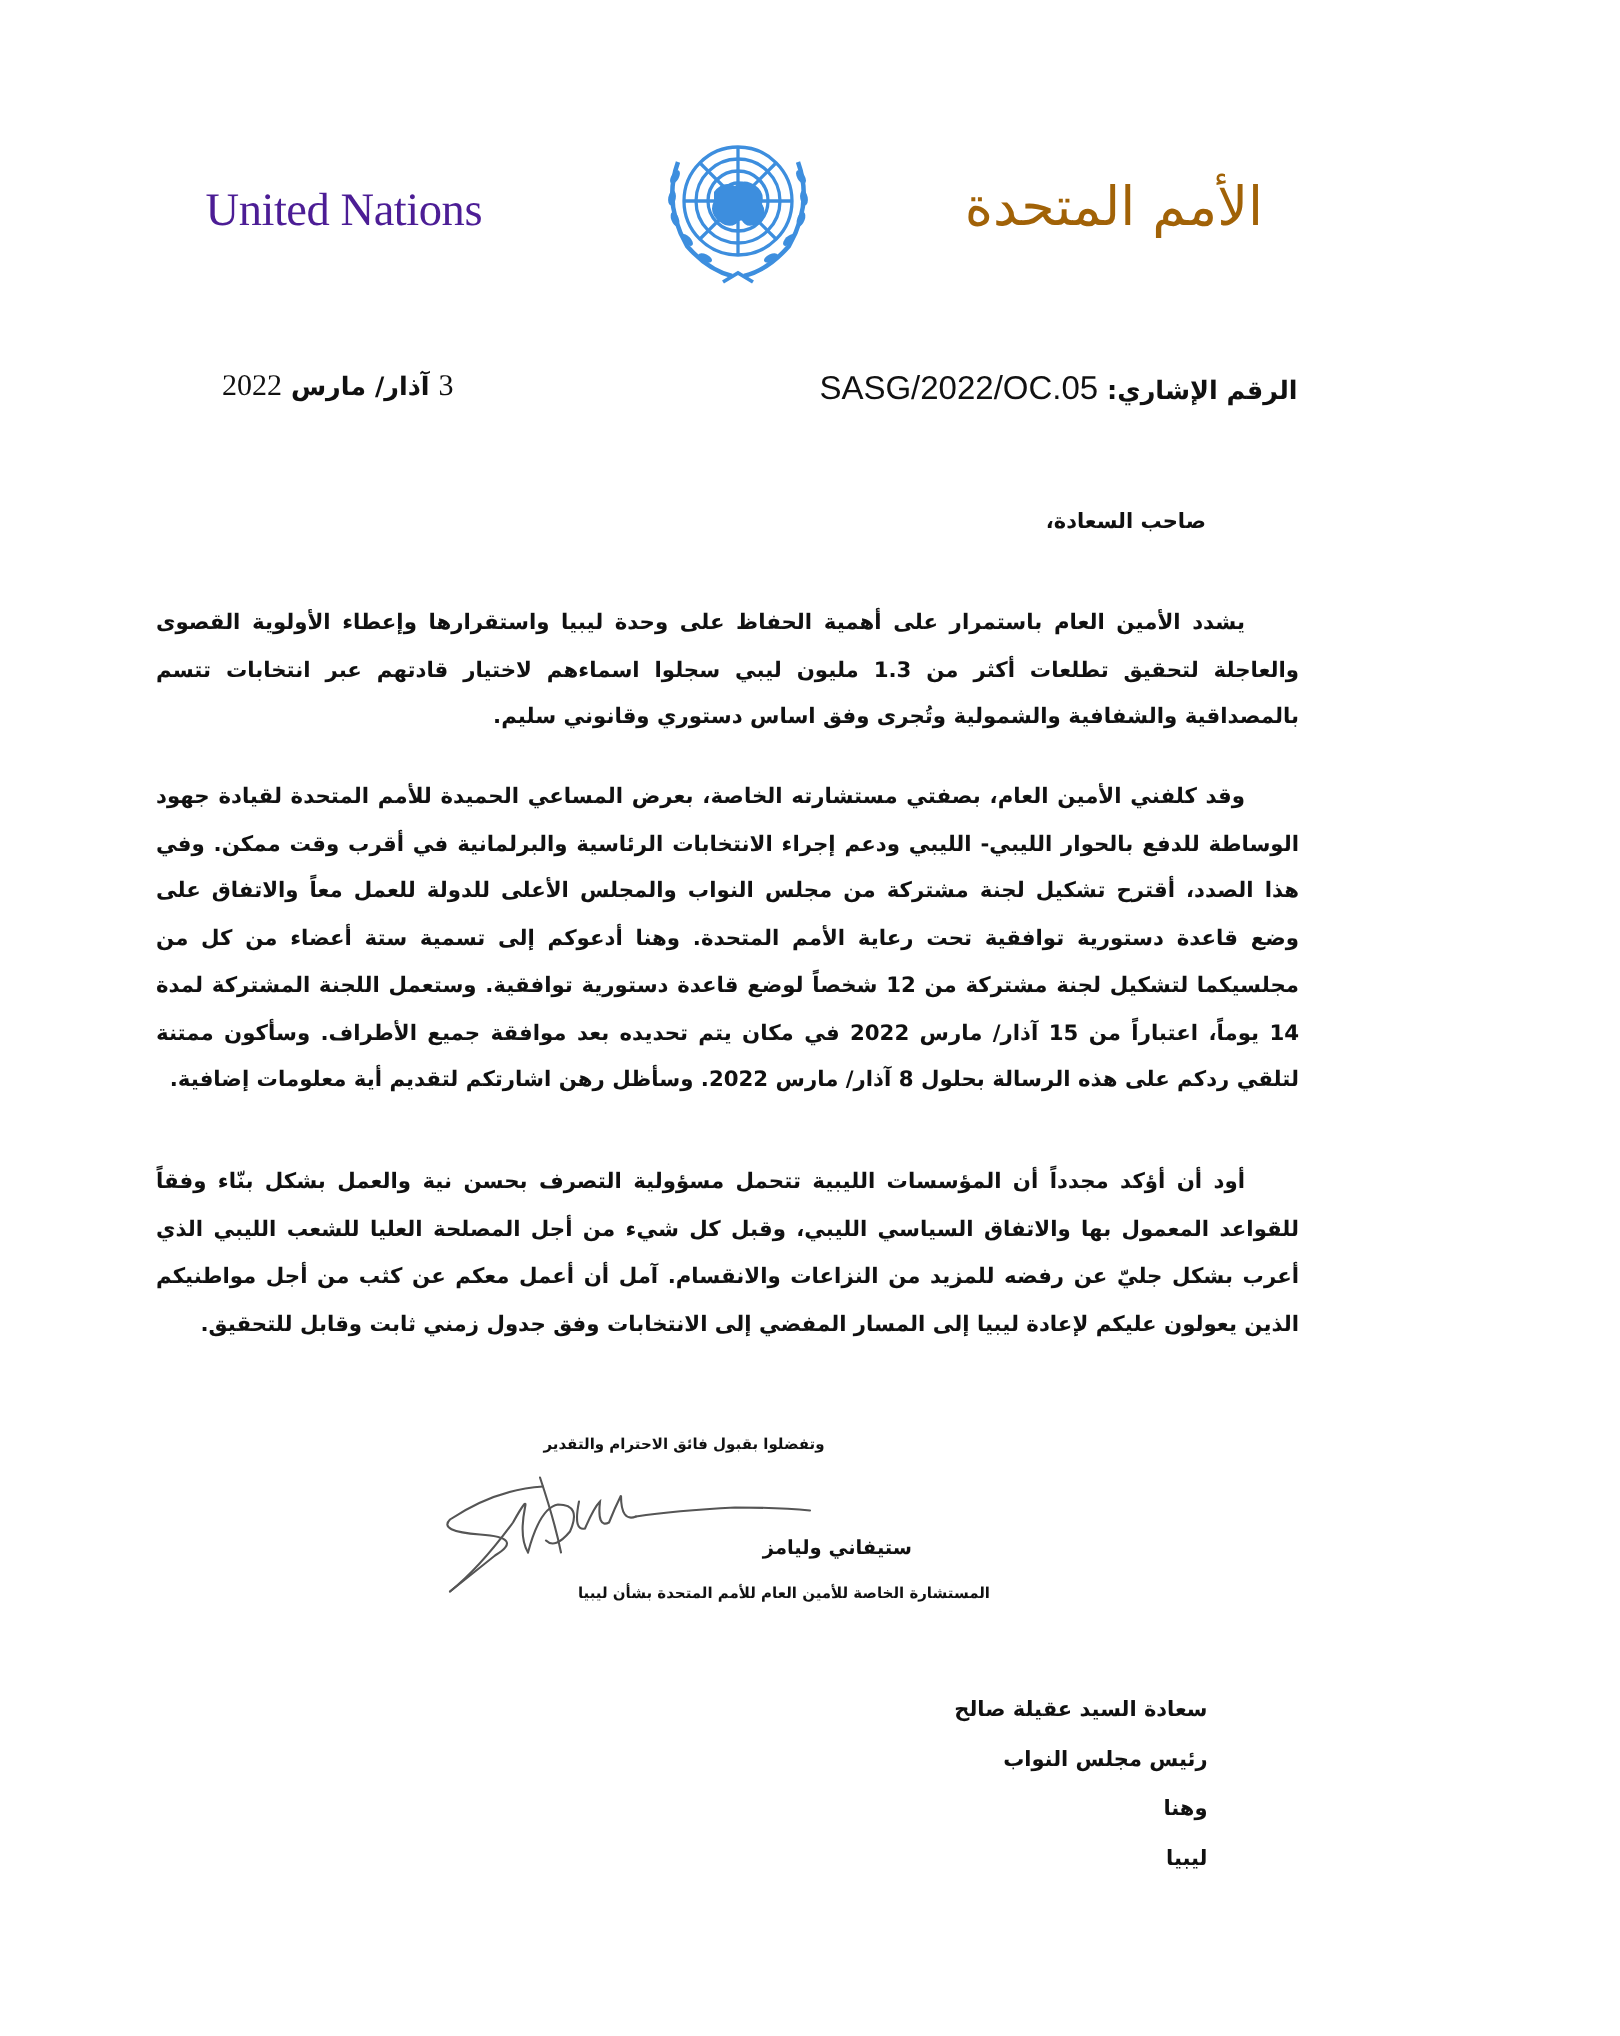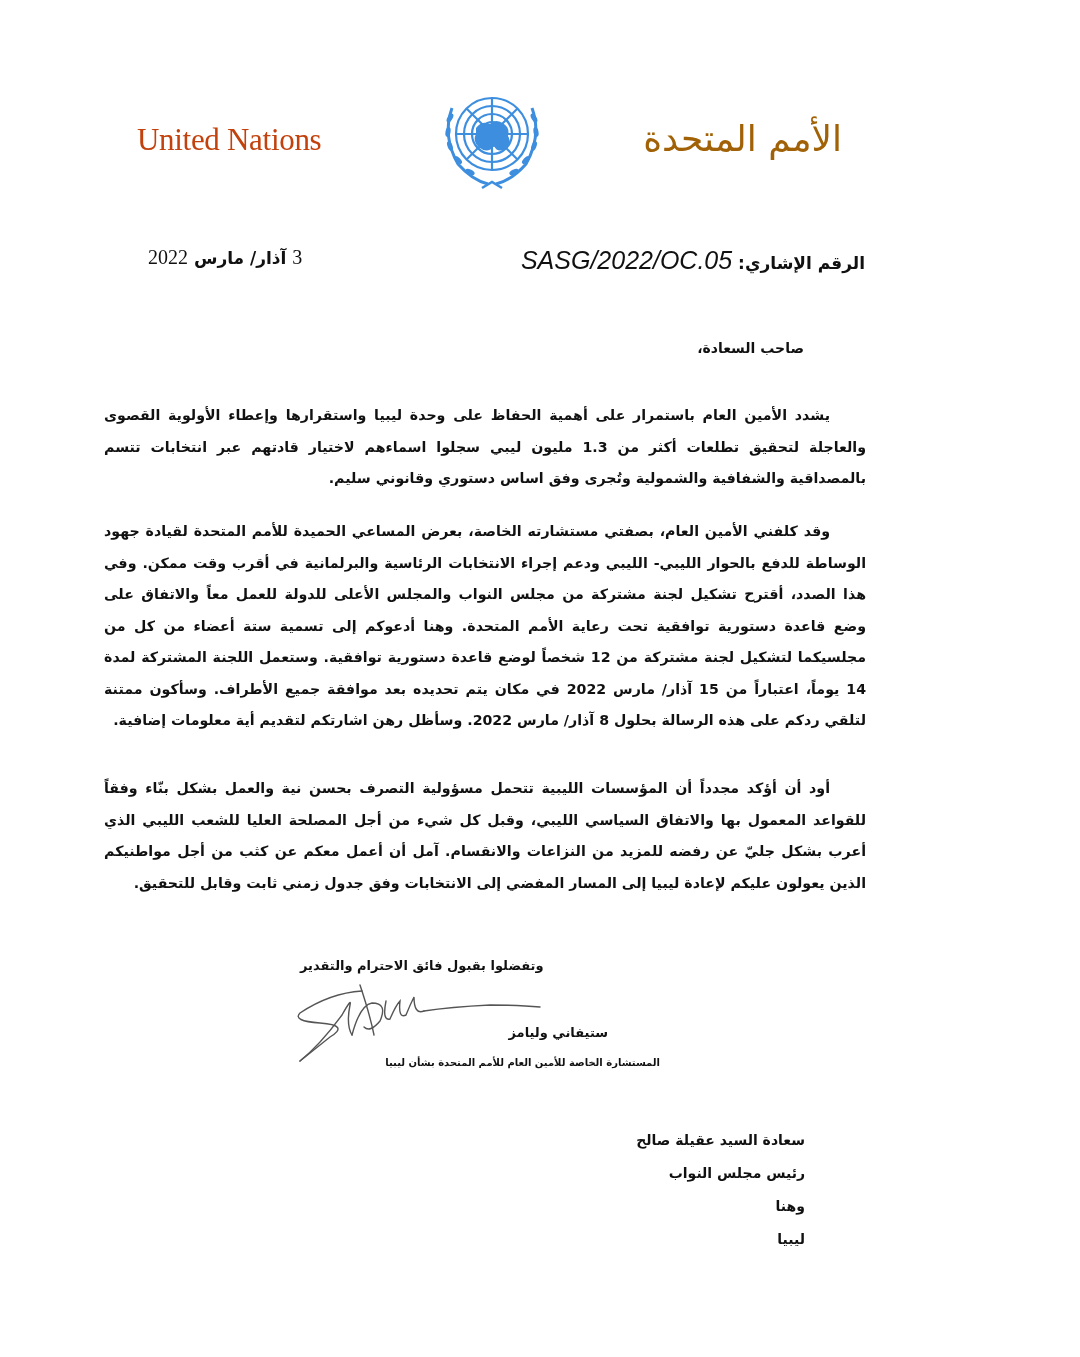--- a/index.html
+++ b/index.html
@@ -2,34 +2,34 @@
 <html><head>
   <meta charset="utf-8">
   <style>
     * { margin: 0; padding: 0; box-sizing: border-box; }
     html, body { width: 1080px; height: 1357px; background: #ffffff; overflow: hidden; }
     body { position: relative; font-family: "DejaVu Sans", sans-serif; color: #111; }
 
     .letterhead-en {
       position: absolute; left: 137px; top: 122px;
       font-family: "Liberation Serif", serif; font-size: 31px;
-      color: #c2410c; letter-spacing: -0.3px;
+      color: #4c1d95; letter-spacing: -0.3px;
     }
     .letterhead-ar {
       position: absolute; right: 238px; top: 118px;
       font-family: "DejaVu Sans", sans-serif; font-size: 36px;
       color: #a16207; direction: rtl;
     }
     .logo { position: absolute; left: 438px; top: 84px; width: 108px; height: 112px; }
 
     .ref-line {
       position: absolute; right: 215px; top: 246px; direction: rtl;
       font-size: 17px; font-weight: bold;
     }
-    .ref-line .ref-val { font-family: "Liberation Sans", sans-serif; font-weight: normal; font-size: 25px; font-style: italic; }
+    .ref-line .ref-val { font-family: "Liberation Sans", sans-serif; font-weight: normal; font-size: 22px; }
     .date-line {
       position: absolute; left: 148px; top: 246px; direction: rtl;
       font-size: 17px; font-weight: bold;
     }
     .date-line .num { font-family: "Liberation Serif", serif; font-weight: normal; font-size: 20px; }
 
     .salutation {
       position: absolute; right: 276px; top: 340px; direction: rtl;
       font-size: 14px; font-weight: bold;
     }
@@ -39,21 +39,21 @@
       text-align: justify; text-align-last: right;
       font-size: 14.2px; font-weight: bold; line-height: 31.5px;
     }
     .body-text p { text-indent: 36px; }
     .p1 { top: 400px; }
     .p2 { top: 516px; }
     .p3 { top: 773px; }
 
     .closing {
       position: absolute; left: 300px; width: 312px; top: 958px; direction: rtl;
-      text-align: left; font-size: 13px; font-weight: bold;
+      text-align: center; font-size: 10px; font-weight: bold;
     }
     .signature { position: absolute; left: 290px; top: 975px; width: 260px; height: 90px; }
     .signer-name {
       position: absolute; left: 380px; width: 228px; top: 1025px; direction: rtl;
       text-align: right; font-size: 13px; font-weight: bold;
     }
     .signer-title {
       position: absolute; left: 300px; width: 360px; top: 1057px; direction: rtl;
       text-align: right; font-size: 10px; font-weight: bold;
     }

